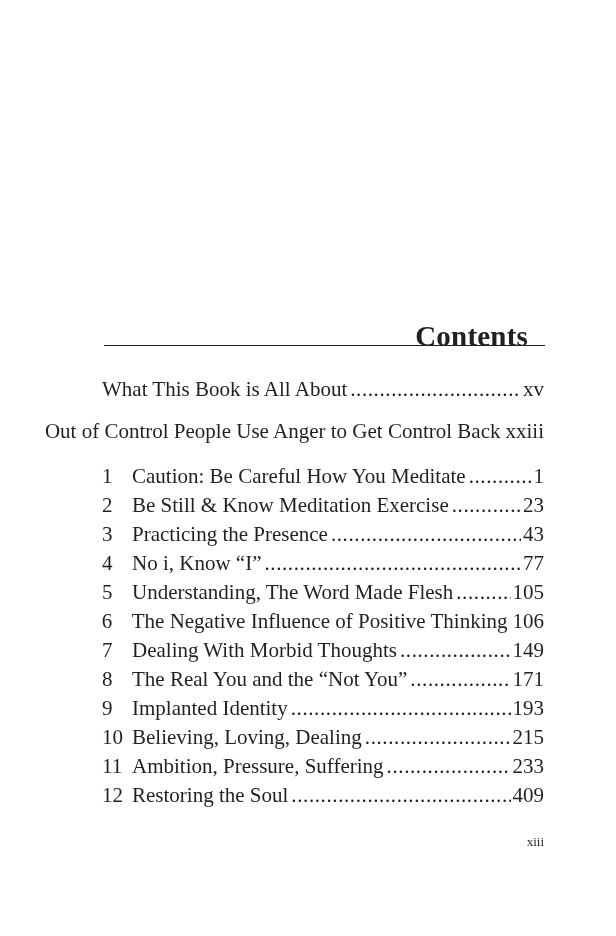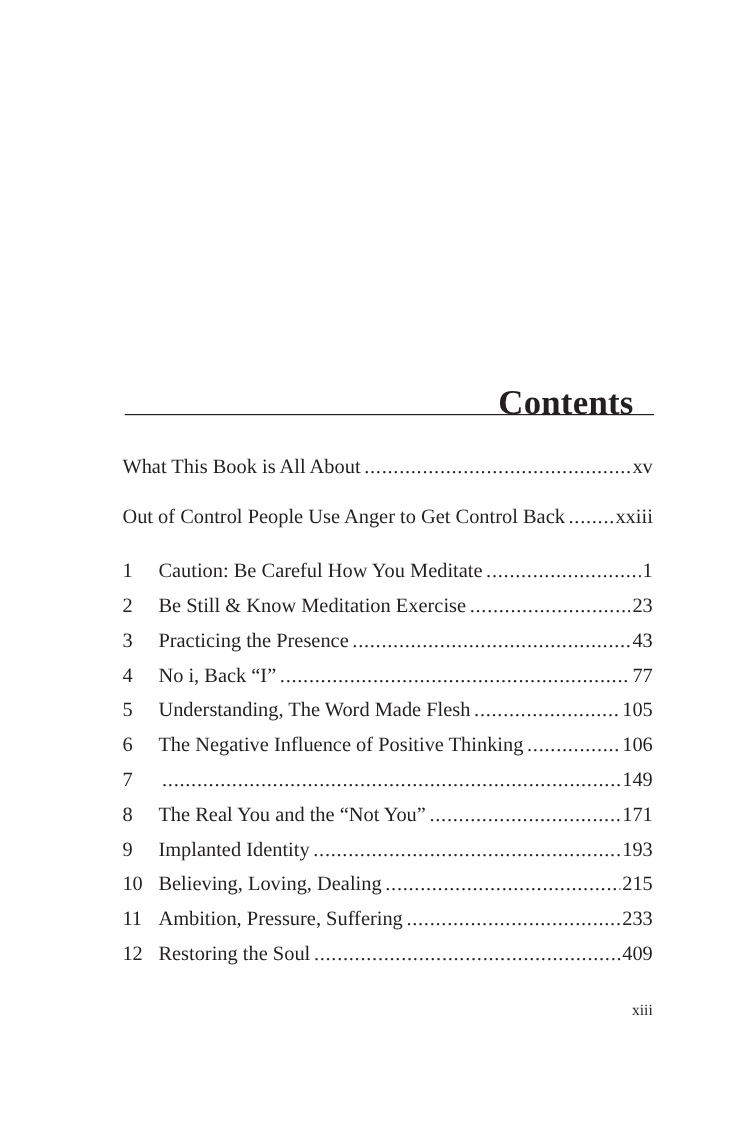--- a/index.html
+++ b/index.html
@@ -27,25 +27,26 @@
     width: 441px;
     top: 345px;
     height: 0;
     border-top: 1.3px solid #231f20;
   }
   .toc-line {
     position: absolute;
     left: 102px;
     width: 442px;
     height: 22px;
-    font-size: 17px;
+    font-size: 21px;
     line-height: 22px;
     display: flex;
     align-items: baseline;
     white-space: nowrap;
+    justify-content: flex-end;
   }
   .toc-line .num {
     width: 30px;
     flex: none;
   }
   .toc-line .ttl { flex: none; }
   .toc-line .leader {
     flex: 1 1 auto;
     overflow: hidden;
     white-space: nowrap;
@@ -94,38 +95,39 @@
   <span class="page">23</span>
 </div>
 <div class="toc-line" style="top:523px">
   <span class="num">3</span>
   <span class="ttl">Practicing the Presence</span>
   <span class="leader"></span>
   <span class="page">43</span>
 </div>
 <div class="toc-line" style="top:552px">
   <span class="num">4</span>
-  <span class="ttl">No i, Back “I”</span>
+  <span class="ttl">No i, Know “I”</span>
   <span class="leader"></span>
   <span class="page">77</span>
 </div>
 <div class="toc-line" style="top:581px">
   <span class="num">5</span>
   <span class="ttl">Understanding, The Word Made Flesh</span>
   <span class="leader"></span>
   <span class="page">105</span>
 </div>
 <div class="toc-line" style="top:610px">
   <span class="num">6</span>
   <span class="ttl">The Negative Influence of Positive Thinking</span>
   <span class="leader"></span>
   <span class="page">106</span>
 </div>
 <div class="toc-line" style="top:639px">
   <span class="num">7</span>
+  <span class="ttl">Dealing With Morbid Thoughts</span>
   <span class="leader"></span>
   <span class="page">149</span>
 </div>
 <div class="toc-line" style="top:668px">
   <span class="num">8</span>
   <span class="ttl">The Real You and the “Not You”</span>
   <span class="leader"></span>
   <span class="page">171</span>
 </div>
 <div class="toc-line" style="top:697px">

